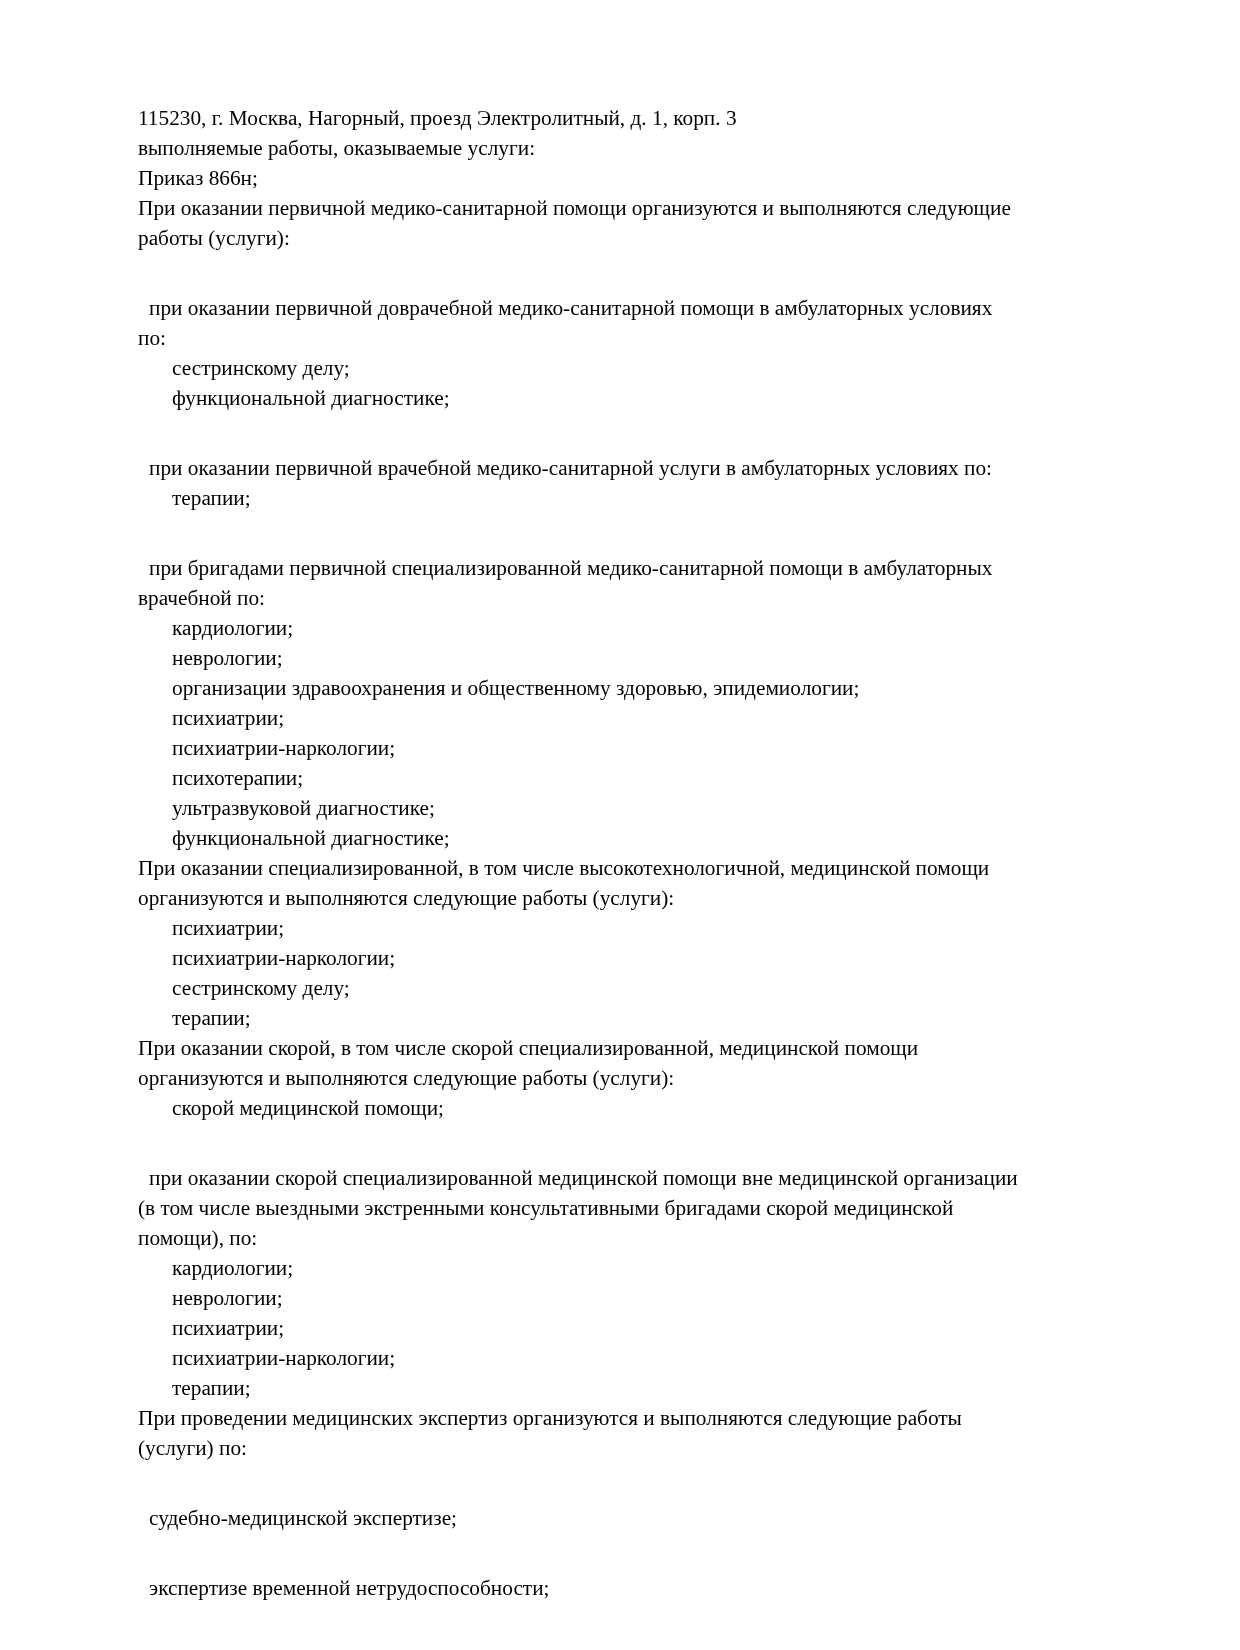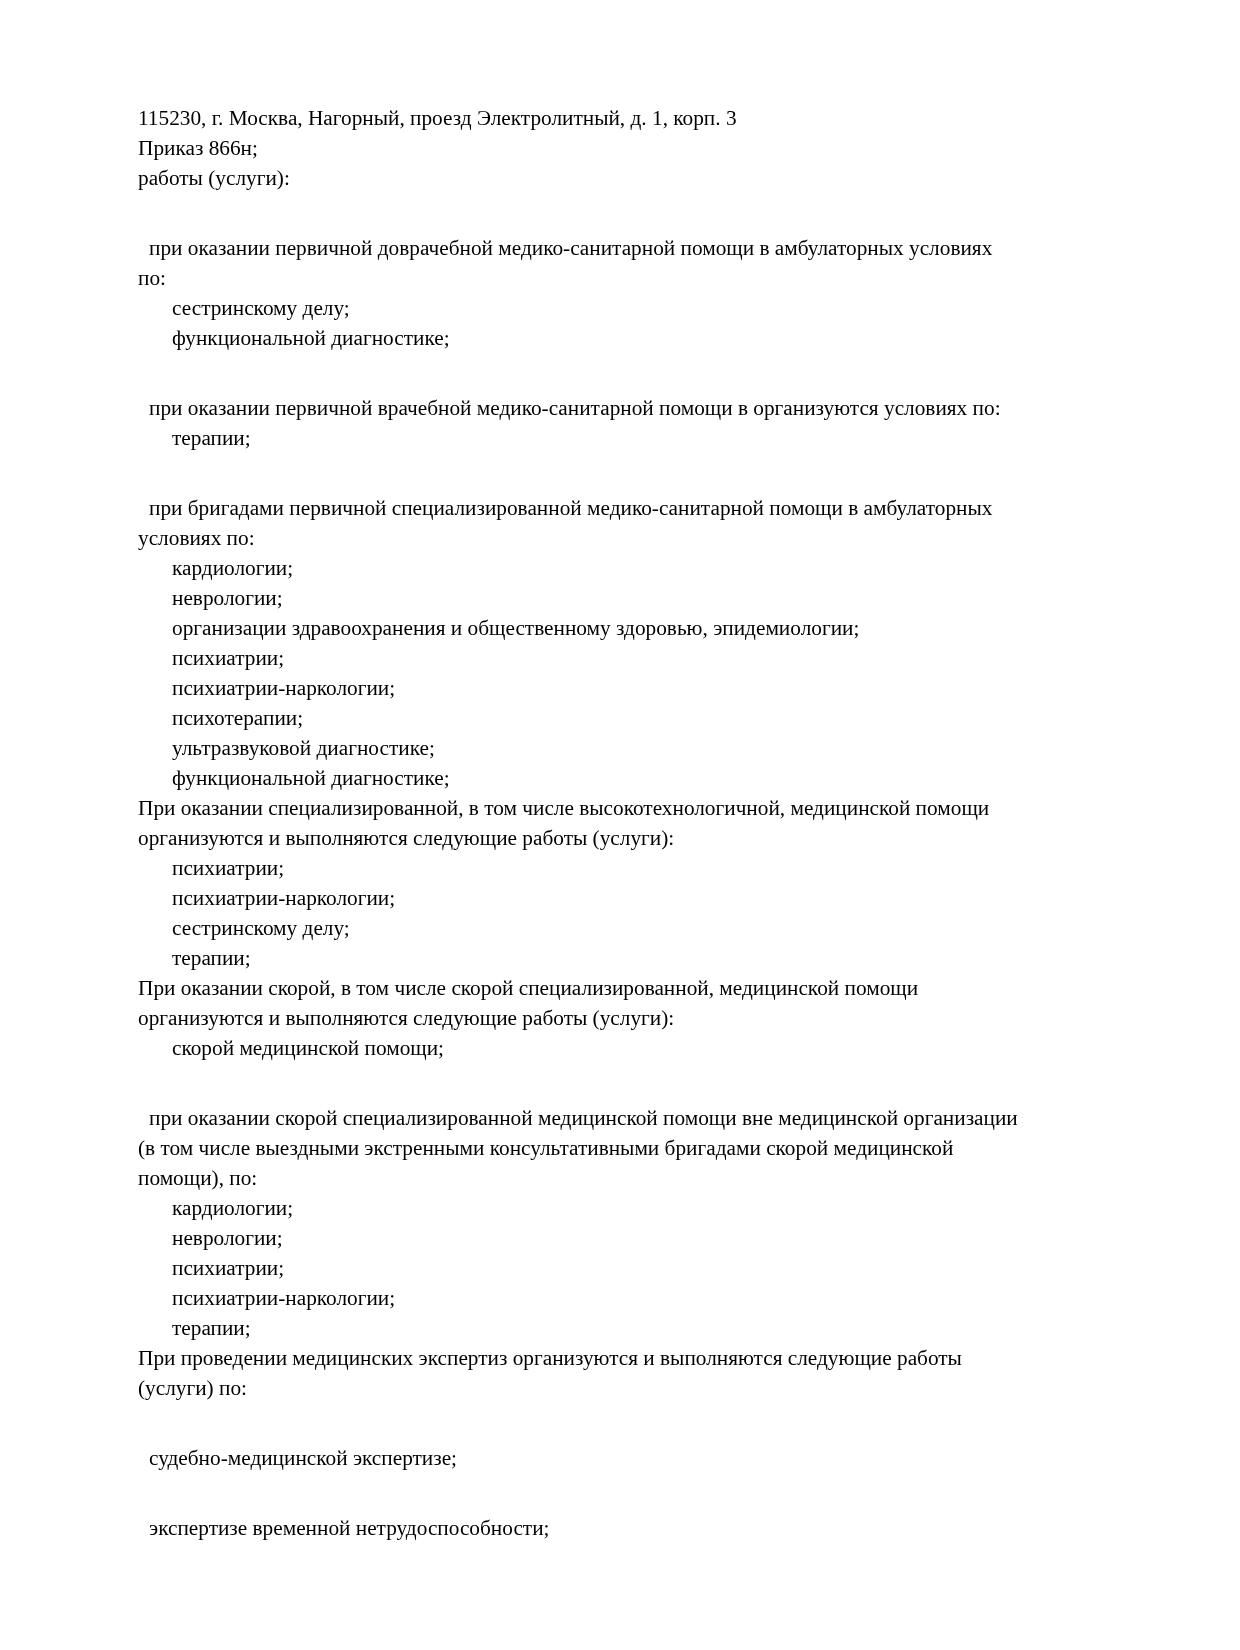--- a/index.html
+++ b/index.html
@@ -31,30 +31,32 @@
   .line.indent-0 { padding-left: 0; }
   .line.indent-1 { padding-left: 11px; margin-top: 40px; }
   .line.indent-2 { padding-left: 34px; }
 </style>
 </head>
 <body>
 
 <div class="page">
   <div class="doc-body">
       <div class="line indent-0">115230, г. Москва, Нагорный, проезд Электролитный, д. 1, корп. 3</div>
+      <div class="line indent-0">выполняемые работы, оказываемые услуги:</div>
       <div class="line indent-0">Приказ 866н;</div>
+      <div class="line indent-0">При оказании первичной медико-санитарной помощи организуются и выполняются следующие</div>
       <div class="line indent-0">работы (услуги):</div>
       <div class="line indent-1">при оказании первичной доврачебной медико-санитарной помощи в амбулаторных условиях</div>
       <div class="line indent-0">по:</div>
       <div class="line indent-2">сестринскому делу;</div>
       <div class="line indent-2">функциональной диагностике;</div>
-      <div class="line indent-1">при оказании первичной врачебной медико-санитарной помощи в организуются условиях по:</div>
+      <div class="line indent-1">при оказании первичной врачебной медико-санитарной услуги в амбулаторных условиях по:</div>
       <div class="line indent-2">терапии;</div>
       <div class="line indent-1">при бригадами первичной специализированной медико-санитарной помощи в амбулаторных</div>
-      <div class="line indent-0">условиях по:</div>
+      <div class="line indent-0">врачебной по:</div>
       <div class="line indent-2">кардиологии;</div>
       <div class="line indent-2">неврологии;</div>
       <div class="line indent-2">организации здравоохранения и общественному здоровью, эпидемиологии;</div>
       <div class="line indent-2">психиатрии;</div>
       <div class="line indent-2">психиатрии-наркологии;</div>
       <div class="line indent-2">психотерапии;</div>
       <div class="line indent-2">ультразвуковой диагностике;</div>
       <div class="line indent-2">функциональной диагностике;</div>
       <div class="line indent-0">При оказании специализированной, в том числе высокотехнологичной, медицинской помощи</div>
       <div class="line indent-0">организуются и выполняются следующие работы (услуги):</div>

